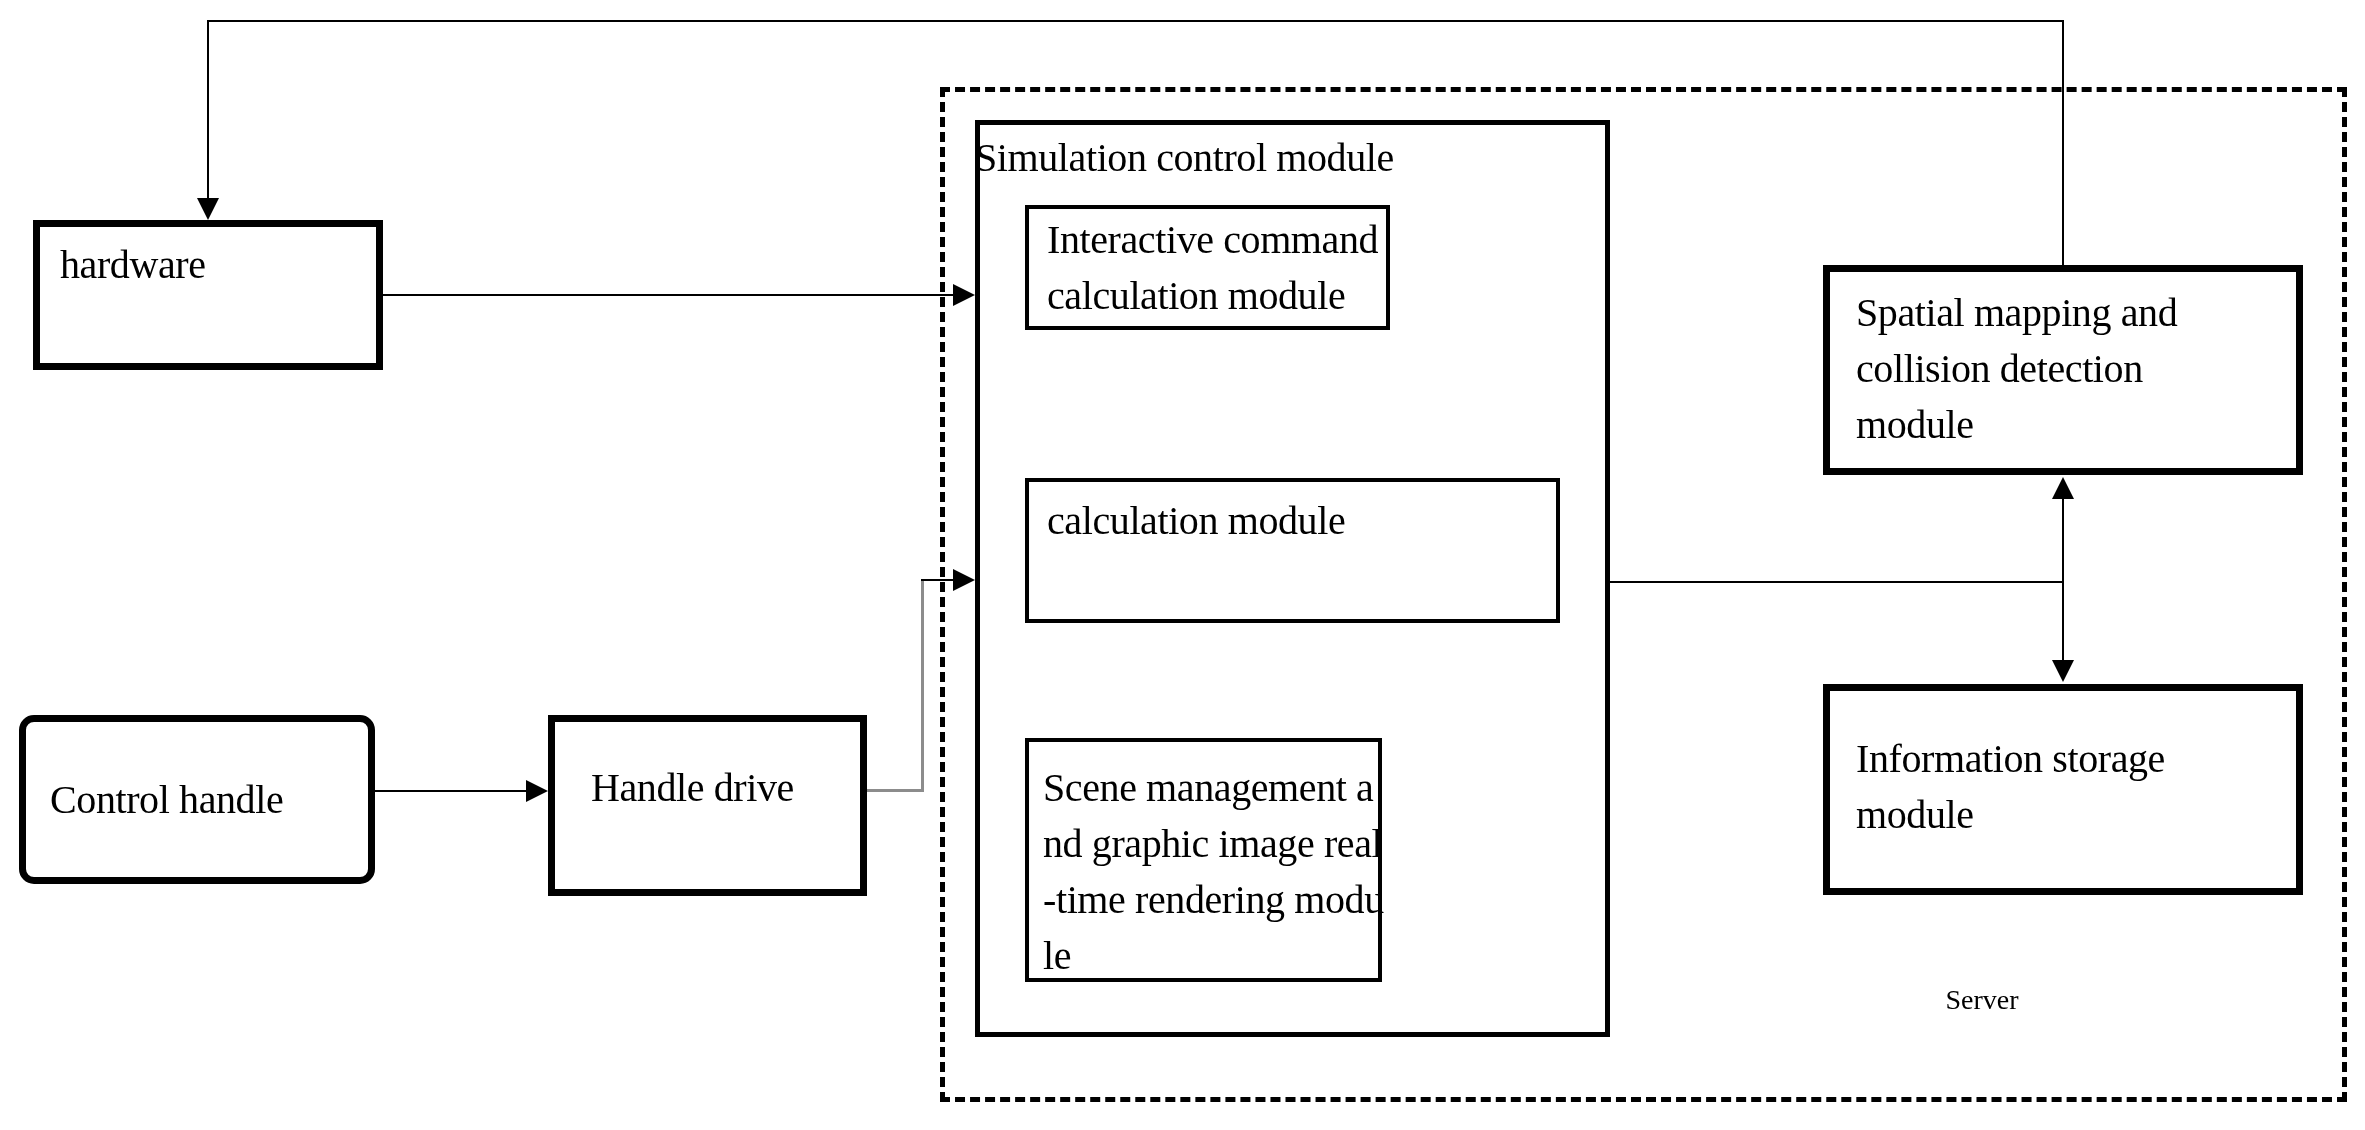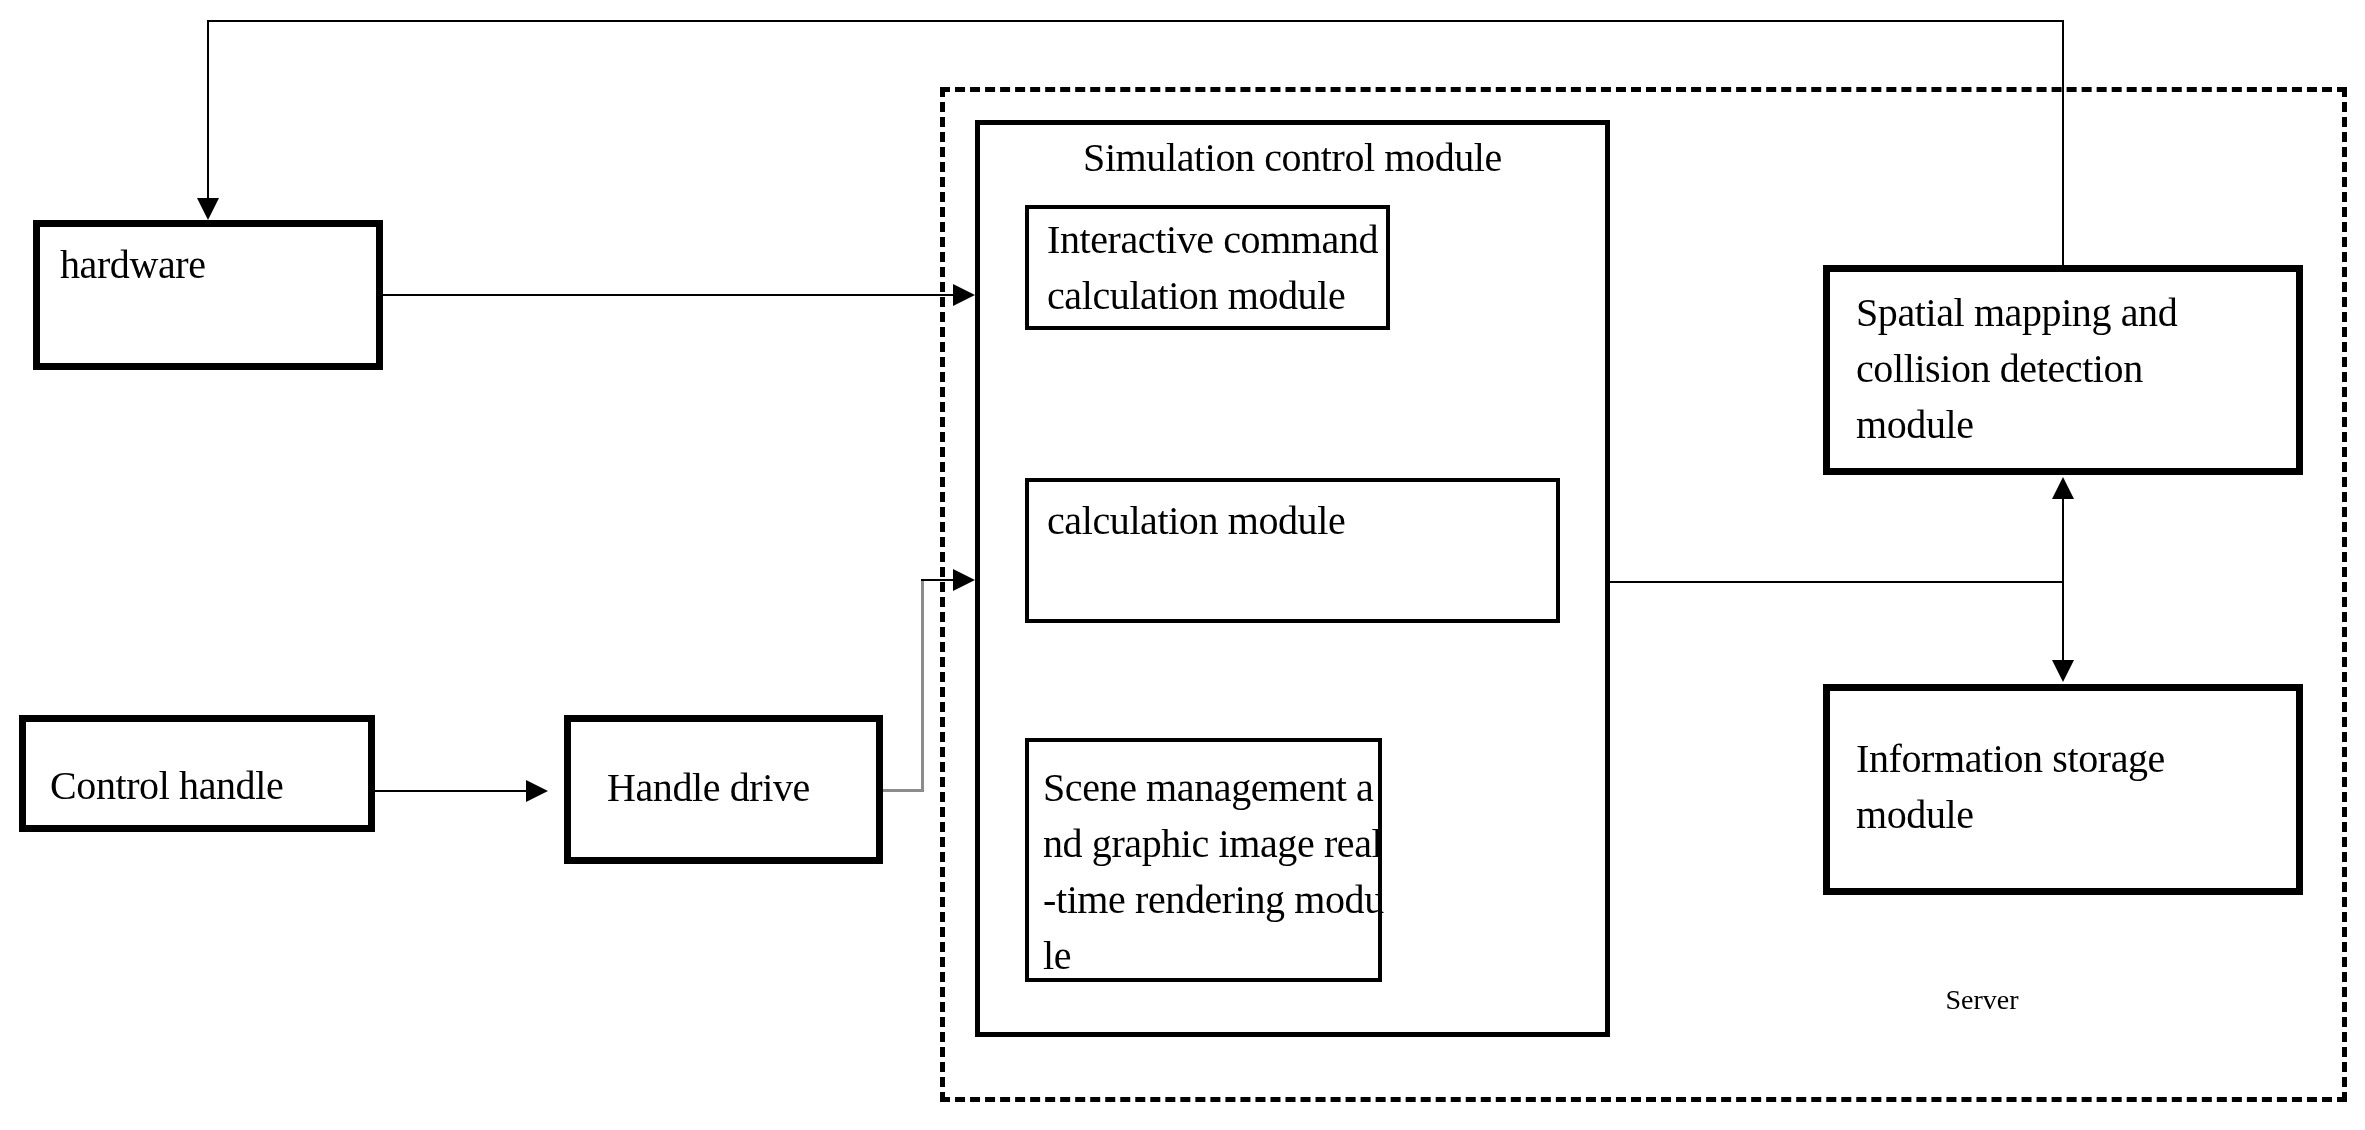--- a/index.html
+++ b/index.html
@@ -41,34 +41,33 @@
   .label-line {
     font-size: 40px;
     line-height: 56px;
     white-space: nowrap;
     letter-spacing: -0.4px;
   }
   .title-text {
     position: absolute;
     font-size: 40px;
     line-height: 56px;
-    text-align: center;
     letter-spacing: -0.4px;
   }
   .hline, .vline { position: absolute; background: #000000; }
   .gline { position: absolute; background: #8c8c8c; }
   .ah { position: absolute; width: 0; height: 0; }
   .ah-right { border-top: 11px solid transparent; border-bottom: 11px solid transparent; border-left: 22px solid #000000; }
   .ah-down  { border-left: 11px solid transparent; border-right: 11px solid transparent; border-top: 22px solid #000000; }
   .ah-up    { border-left: 11px solid transparent; border-right: 11px solid transparent; border-bottom: 22px solid #000000; }
 
   
   .b-mr   { left: 33px;   top: 220px; width: 350px; height: 150px; padding: 10px 0 0 20px; }
-  .b-ch   { left: 19px;   top: 715px; width: 356px; height: 117px; padding: 36px 0 0 24px; }
-  .b-hd   { left: 548px;  top: 715px; width: 319px; height: 149px; padding: 38px 0 0 36px; margin-left: 16px; }
+  .b-ch   { left: 19px;   top: 715px; width: 356px; height: 169px; padding: 50px 0 0 24px; border-radius: 15px; }
+  .b-hd   { left: 548px;  top: 715px; width: 319px; height: 181px; padding: 38px 0 0 36px; }
   .b-sim  { left: 975px;  top: 120px; width: 635px; height: 917px; }
   .b-int  { left: 1025px; top: 205px; width: 365px; height: 125px; padding: 3px 0 0 18px; }
   .b-dyn  { left: 1025px; top: 478px; width: 535px; height: 145px; padding: 11px 0 0 18px; }
   .b-scn  { left: 1025px; top: 738px; width: 357px; height: 244px; padding: 18px 0 0 14px; }
   .b-spa  { left: 1823px; top: 265px; width: 480px; height: 210px; padding: 13px 0 0 26px; }
   .b-inf  { left: 1823px; top: 684px; width: 480px; height: 211px; padding: 40px 0 0 26px; }
   .t-sim  { left: 975px;  top: 130px; width: 635px; }
   .t-srv  { left: 1782px; top: 972px; width: 400px; text-align: center; position: absolute; font-size: 28px; line-height: 56px; }
 </style>
 </head>

